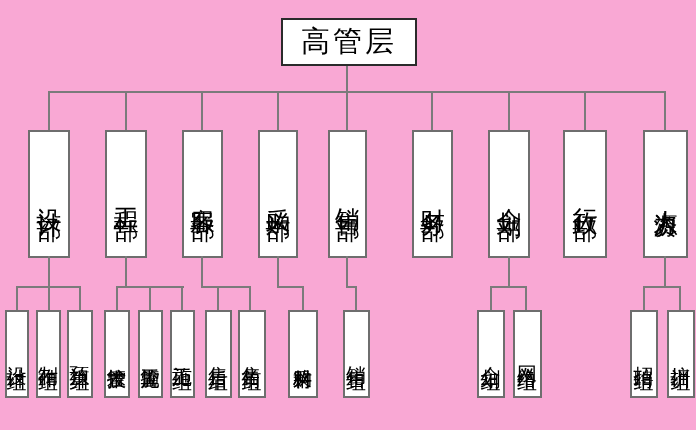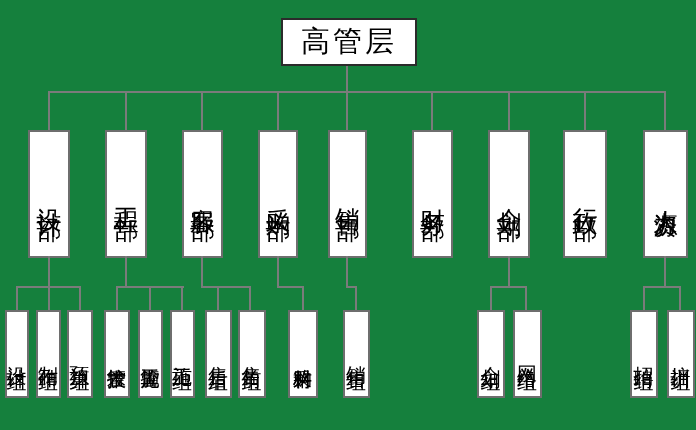--- a/index.html
+++ b/index.html
@@ -1,20 +1,20 @@
 <!DOCTYPE html>
 <html><head>
 <meta charset="utf-8">
 <style>
   html, body { margin: 0; padding: 0; background: #ffffff; }
   #canvas {
     position: relative;
     width: 696px;
     height: 430px;
-    background: #15803d;
+    background: #f9a8d4;
     font-family: "DejaVu Sans", "Liberation Sans", sans-serif;
     color: #000000;
     overflow: hidden;
   }
   .box {
     position: absolute;
     background: #ffffff;
     display: flex;
     align-items: center;
     justify-content: center;

